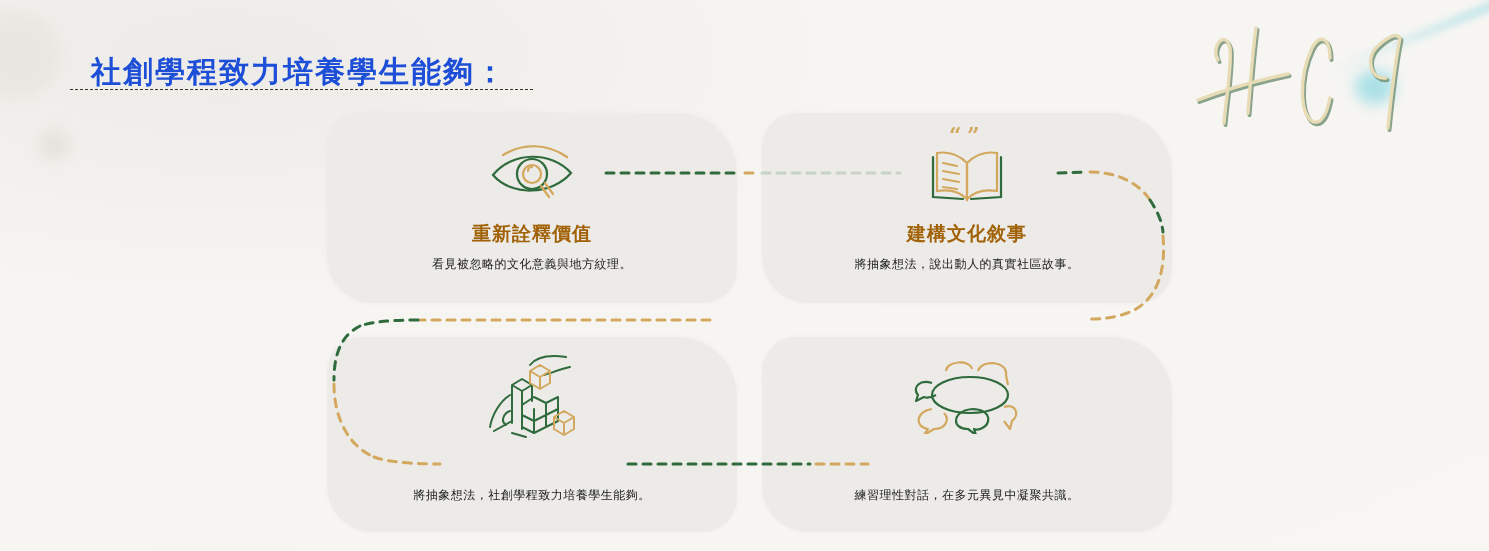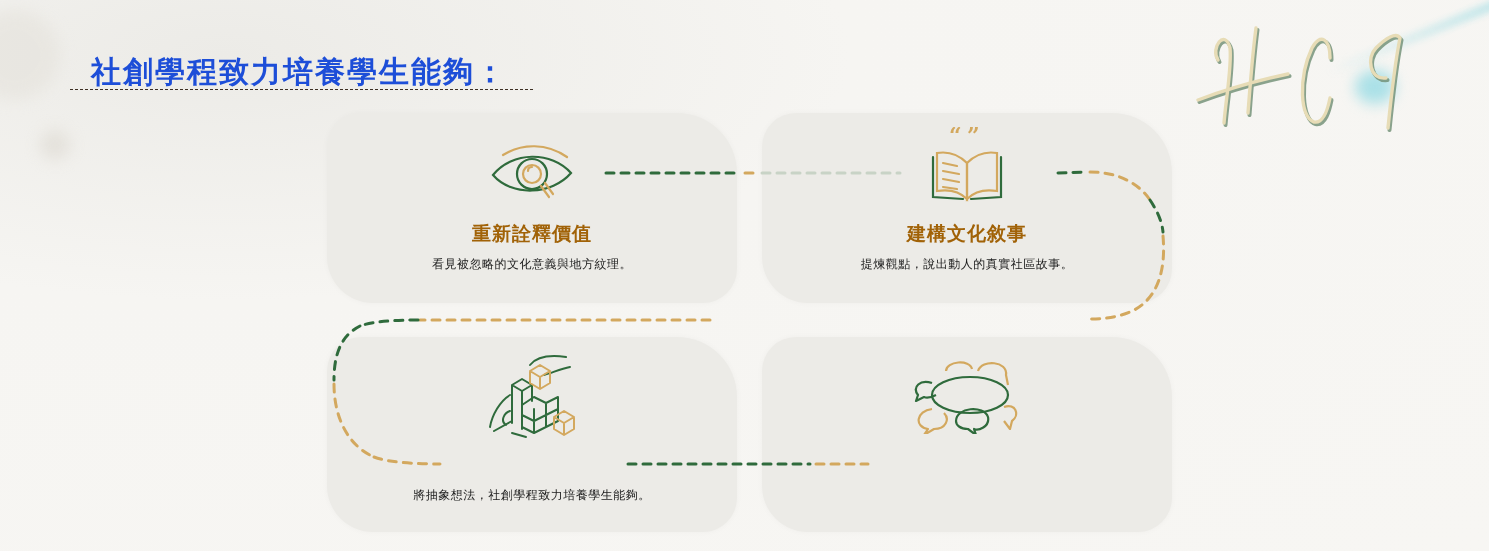--- a/index.html
+++ b/index.html
@@ -96,21 +96,21 @@
       <text x="22" y="16" font-size="22" font-weight="bold" fill="#d3a85e" stroke="none" font-family="DejaVu Serif, serif">“</text>
       <text x="40" y="16" font-size="22" font-weight="bold" fill="#d3a85e" stroke="none" font-family="DejaVu Serif, serif">”</text>
       <path d="M6 30 L6 70 L36 72" stroke="#2f6b3c"></path>
       <path d="M74 30 L74 70 L44 72" stroke="#2f6b3c"></path>
       <path d="M10 26 C22 24, 32 28, 40 36 L40 72 C32 64, 22 62, 10 64 Z" stroke="#d3a85e"></path>
       <path d="M70 26 C58 24, 48 28, 40 36 L40 72 C48 64, 58 62, 70 64 Z" stroke="#d3a85e"></path>
       <path d="M16 36 L30 39 M16 44 L32 47 M16 52 L32 55 M16 60 L30 62" stroke="#d3a85e"></path>
     </g>
   </svg>
   <div class="card-title" style="top:108px">建構文化敘事</div>
-  <div class="card-desc" style="top:143px">提煉觀點，說出動人的真實社區故事。</div>
+  <div class="card-desc" style="top:143px">將抽象想法，說出動人的真實社區故事。</div>
 </div>
 
 <div class="card" id="card3">
   <svg class="icon" style="top:14px" width="100" height="90" viewBox="0 0 100 90">
     <g fill="none" stroke-linecap="round" stroke-linejoin="round" stroke-width="2">
       <path d="M48 14 C56 4, 70 4, 84 6 M62 24 C70 22, 78 18, 88 16" stroke="#2f6b3c"></path>
       <path d="M30 34 L40 28 L50 34 L40 40 Z M30 34 L30 72 M40 40 L40 78 M50 34 L50 50" stroke="#2f6b3c"></path>
       <path d="M40 54 L52 46 L64 52 L76 46 L76 70 L52 82 L40 76 Z M52 58 L52 82 M64 52 L64 76 M40 64 L52 70 L76 58" stroke="#2f6b3c"></path>
       <path d="M28 44 C18 50, 10 64, 8 76 M28 60 C22 62, 18 70, 24 74 M12 80 L30 70" stroke="#2f6b3c"></path>
       <path d="M30 82 L44 86" stroke="#2f6b3c"></path>
@@ -126,20 +126,21 @@
     <g fill="none" stroke-width="2.2" stroke-linejoin="round">
       <path d="M34 12 C34 2, 58 0, 60 10" stroke="#d3a85e"></path>
       <path d="M66 12 C70 0, 96 2, 94 16 L96 26" stroke="#d3a85e"></path>
       <path d="M92 48 C104 44, 108 56, 100 62 L98 70 L92 62" stroke="#d3a85e"></path>
       <path d="M20 50 C4 52, 2 68, 16 70 L12 76 L22 70 C34 70, 38 60, 32 54" stroke="#d3a85e"></path>
       <path d="M20 24 C8 20, 0 28, 6 36 L4 42 L12 38 C16 40, 20 38, 24 36" stroke="#2f6b3c"></path>
       <ellipse cx="58" cy="36" rx="38" ry="18" stroke="#2f6b3c"></ellipse>
       <path d="M44 62 C44 48, 72 46, 76 58 C78 68, 66 72, 62 70 L64 76 L56 70 C48 70, 44 66, 44 62 Z" stroke="#2f6b3c"></path>
     </g>
   </svg>
+  <div class="card-desc" style="top:150px">練習理性對話，在多元異見中凝聚共識。</div>
 </div>
 
 <svg class="connectors" viewBox="0 0 1489 551">
   <g fill="none" stroke-width="3" stroke-linecap="round" stroke-dasharray="8 7">
 
     <path d="M606 173 L740 173" stroke="#2f6b3c"></path>
     <path d="M745 173 L760 173" stroke="#d3a85e"></path>
     <path d="M762 173 L900 173" stroke="#c8d3c6"></path>
 
     <path d="M1058 173 L1085 172" stroke="#2f6b3c"></path>

